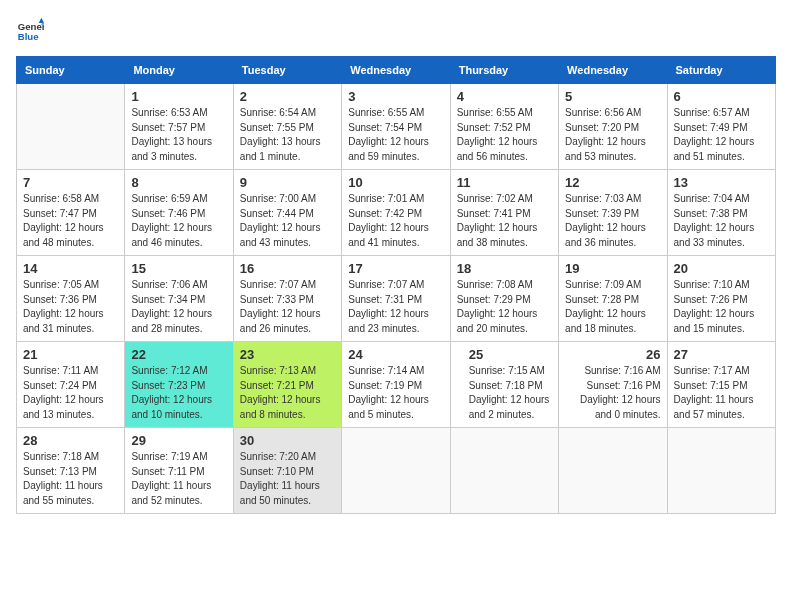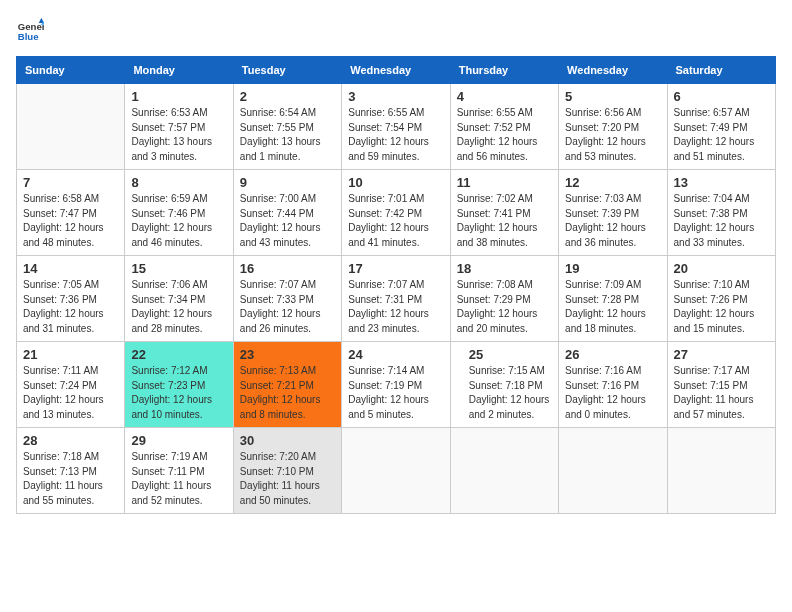--- a/index.html
+++ b/index.html
@@ -272,42 +272,42 @@
 Daylight: 12 hours
 and 13 minutes.</div>
         </td>
         <td style="background: #5eead4;">
           <span class="day-number">22</span>
           <div class="day-info" style="white-space: pre-line;">Sunrise: 7:12 AM
 Sunset: 7:23 PM
 Daylight: 12 hours
 and 10 minutes.</div>
         </td>
-        <td style="background: #f97316;">
+        <td style="background: #bef264;">
           <span class="day-number">23</span>
           <div class="day-info" style="white-space: pre-line;">Sunrise: 7:13 AM
 Sunset: 7:21 PM
 Daylight: 12 hours
 and 8 minutes.</div>
         </td>
         <td style="background: rgb(255, 255, 255);">
           <span class="day-number">24</span>
           <div class="day-info" style="white-space: pre-line;">Sunrise: 7:14 AM
 Sunset: 7:19 PM
 Daylight: 12 hours
 and 5 minutes.</div>
         </td>
         <td style="background: rgb(255, 255, 255); padding-left: 18px;">
           <span class="day-number">25</span>
           <div class="day-info" style="white-space: pre-line;">Sunrise: 7:15 AM
 Sunset: 7:18 PM
 Daylight: 12 hours
 and 2 minutes.</div>
         </td>
-        <td style="background: rgb(255, 255, 255);">
+        <td style="background: rgb(255, 255, 255); text-align: right;">
           <span class="day-number">26</span>
           <div class="day-info" style="white-space: pre-line;">Sunrise: 7:16 AM
 Sunset: 7:16 PM
 Daylight: 12 hours
 and 0 minutes.</div>
         </td>
         <td style="background: rgb(255, 255, 255);">
           <span class="day-number">27</span>
           <div class="day-info" style="white-space: pre-line;">Sunrise: 7:17 AM
 Sunset: 7:15 PM

